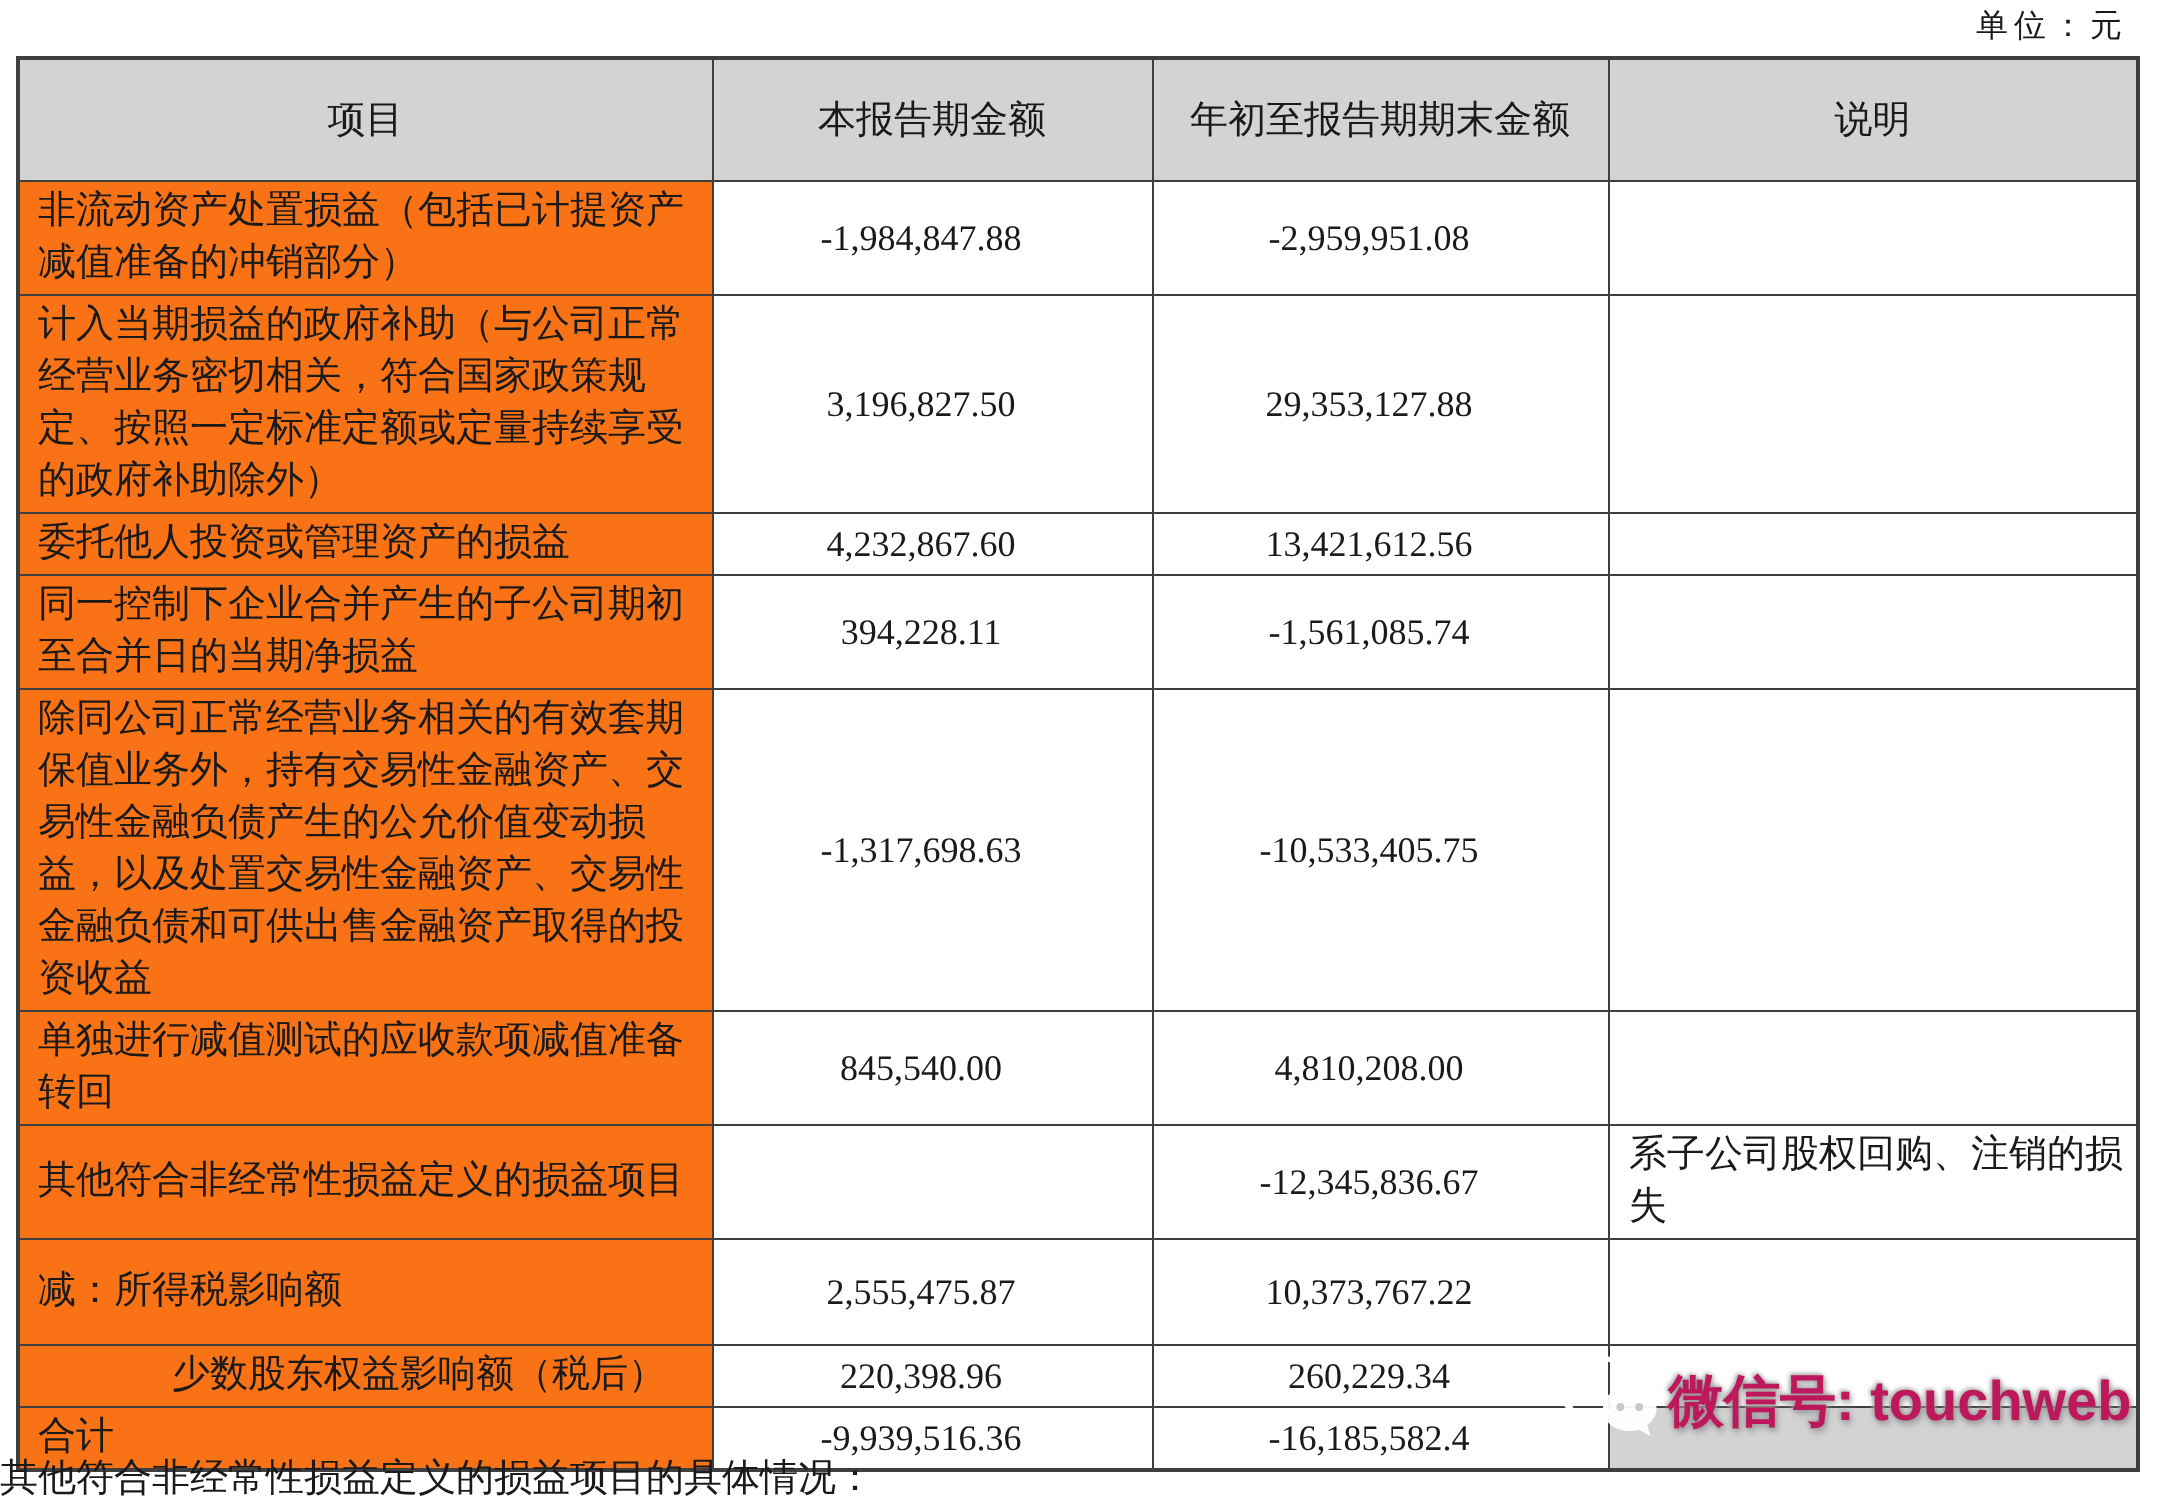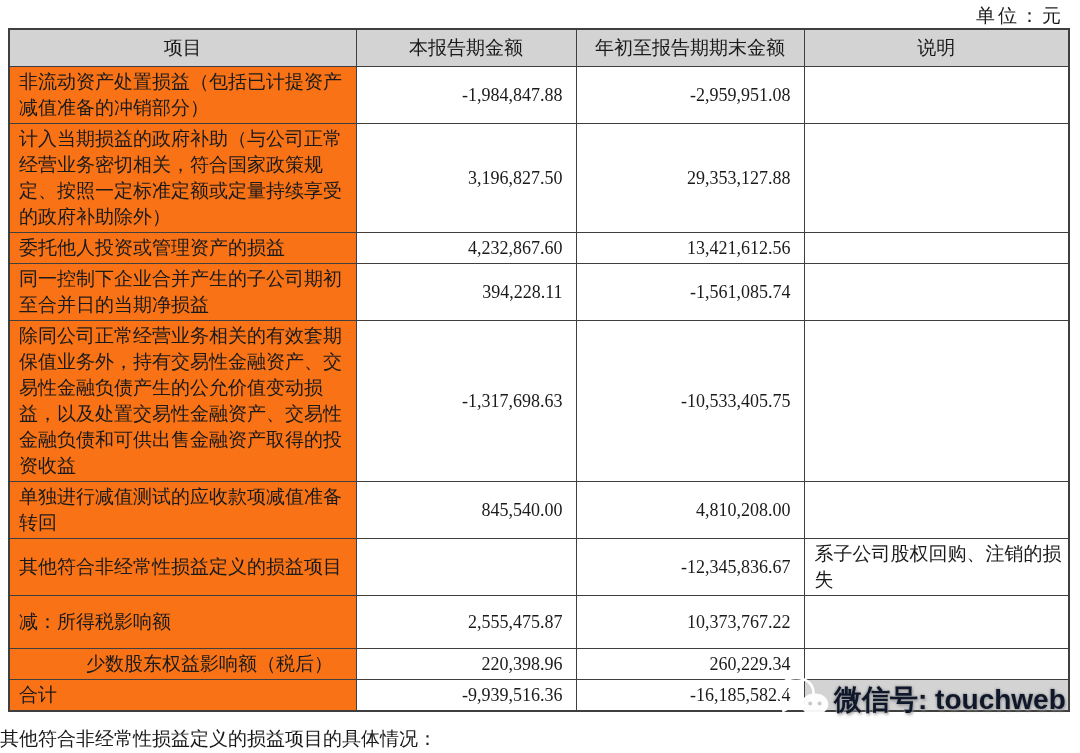--- a/index.html
+++ b/index.html
@@ -6,51 +6,51 @@
   body{
     width:1080px;height:753px;
     background:#ffffff;
     font-family:"Liberation Serif","DejaVu Serif",serif;
     color:#1a1a1a;
     position:relative;
     overflow:hidden;
   }
   .unit{
     position:absolute;top:3px;right:16px;
-    font-size:19px;letter-spacing:3px;
+    font-size:16px;letter-spacing:3px;
   }
   table.tbl{
     position:absolute;left:8px;top:28px;
     width:1060px;
     border-collapse:collapse;table-layout:fixed;
     border:2px solid #3f3f3f;
   }
   .tbl th,.tbl td{
     border:1px solid #3f3f3f;
     vertical-align:middle;
     overflow:hidden;
   }
   .tbl th{
     background:#d3d3d3;
     font-weight:normal;
     font-size:19px;
     height:36px;
     text-align:center;
-    padding:0 4px;
+    padding:12px 4px;
   }
   td.c-item{
     background:#f97316;
     font-size:19px;line-height:26px;
     padding:2px 4px 2px 9px;
     text-align:left;
   }
   td.c-item.indent{padding-left:76px;}
   td.c-num{
     font-size:18px;
-    text-align:right;
+    text-align:center;
     padding:2px 13px 2px 2px;
     white-space:nowrap;
   }
   td.c-note{
     font-size:19px;line-height:26px;
     padding:2px 6px 2px 10px;
     text-align:left;
   }
   tr.total td.c-note{background:#d3d3d3;}
   tbody tr:nth-child(1){height:56px;}
@@ -69,21 +69,21 @@
     font-size:19px;
   }
   .watermark{
     position:absolute;left:776px;top:674px;
     display:flex;align-items:center;gap:4px;
     pointer-events:none;
   }
   .watermark .wm-text{
     font-family:"Liberation Sans","DejaVu Sans",sans-serif;
     font-size:28px;font-weight:bold;
-    color:#0f172a;
+    color:#be185d;
     white-space:nowrap;
     text-shadow:0 0 2px rgba(150,150,150,0.9), 1px 2px 3px rgba(140,140,140,0.75), -1px -1px 2px rgba(170,170,170,0.6);
   }
 </style>
 </head>
 <body>
 
 <div class="unit">单位：元</div>
 
 <table class="tbl">

